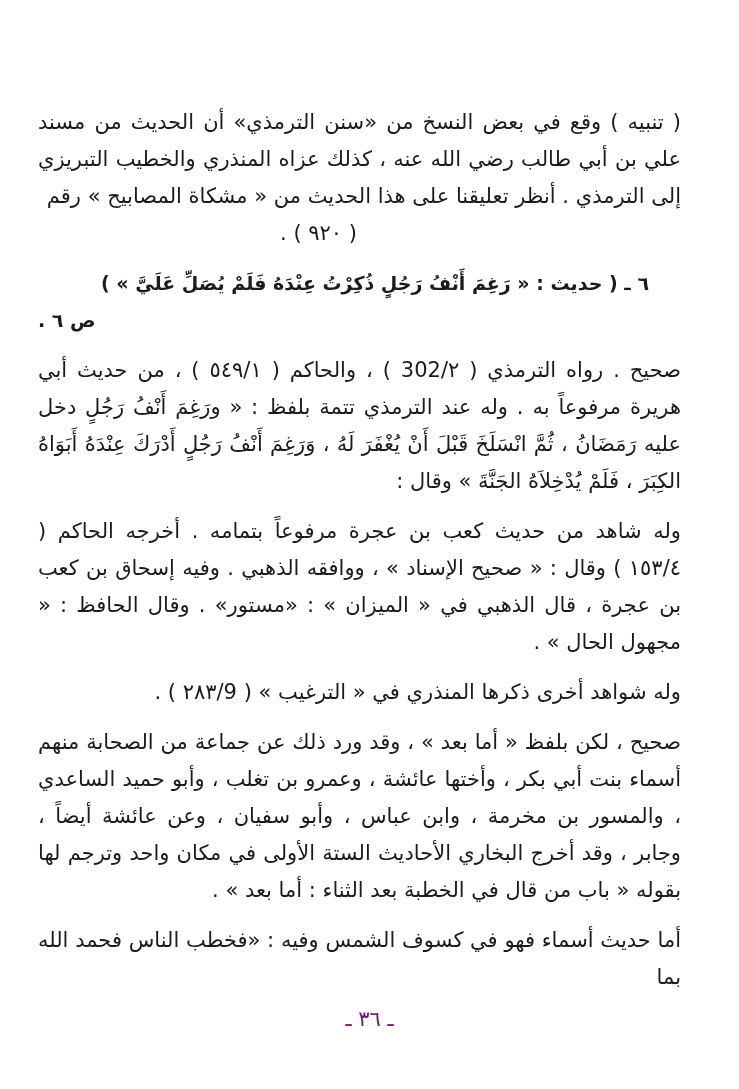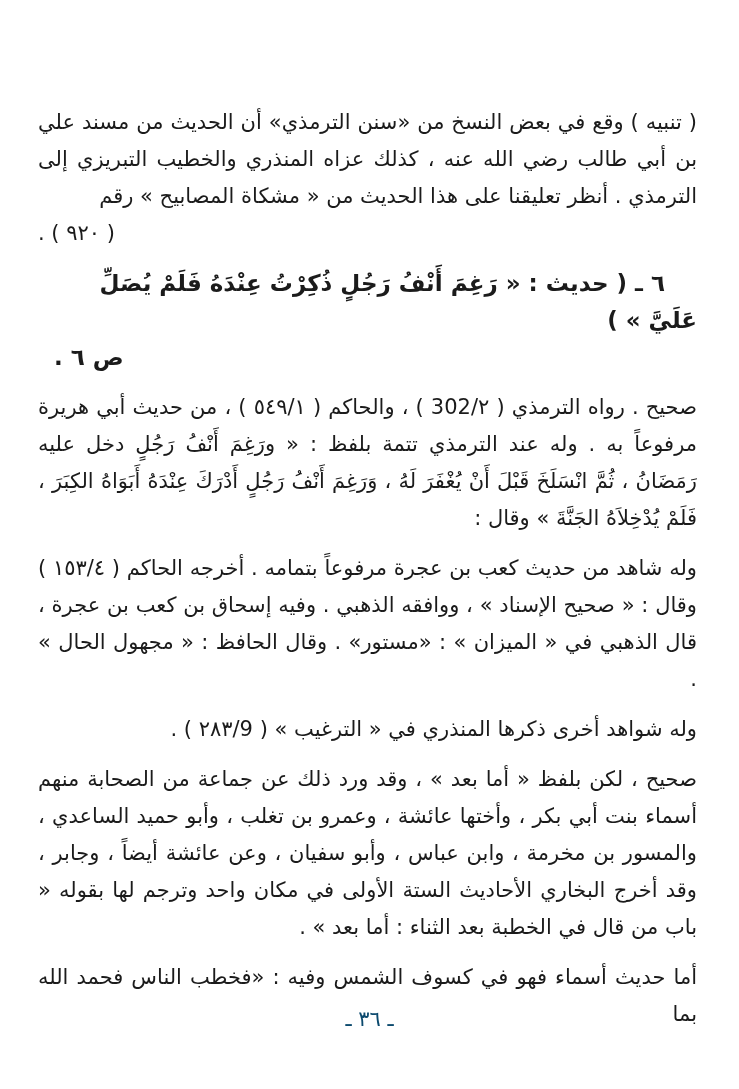--- a/index.html
+++ b/index.html
@@ -8,53 +8,53 @@
     background: #ffffff;
   }
   .page {
     position: relative;
     width: 739px;
     height: 1089px;
     box-sizing: border-box;
     background: #ffffff;
     color: #1b1b1b;
     direction: rtl;
-    padding: 104px 42px 0 38px;
+    padding: 104px 58px 0 38px;
     overflow: hidden;
     font-family: "DejaVu Sans", sans-serif;
   }
   .body {
     font-size: 21px;
     line-height: 37px;
     text-align: justify;
     margin: 0 0 13px 0;
   }
   .heading {
-    font-size: 23px;
+    font-size: 19px;
     font-weight: bold;
     line-height: 37px;
     text-align: right;
-    margin: 10px 0 13px 16px;
+    margin: 10px 0 13px 0;
   }
   .no-gap { margin-bottom: 0; }
   .tight-top { margin-top: 0; }
   
-  .shift-ref { text-align: left; padding-right: 82px; }
+  .shift-ref { text-align: center; padding-right: 82px; }
   
   .shift-page-ref { text-align: left; padding-right: 306px; margin-top: 0; }
   
   .shift-quote { text-align: right; padding-right: 97px; }
   .page-number {
     position: absolute;
     bottom: 58px;
     left: 0;
     right: 0;
     text-align: center;
     font-size: 21px;
-    color: #0c4a6e;
+    color: #701a75;
   }
 </style>
 </head>
 <body>
 
 <div class="page">
 
   <p class="body no-gap">( تنبيه ) وقع في بعض النسخ من «سنن الترمذي» أن الحديث من مسند علي بن أبي طالب رضي الله عنه ، كذلك عزاه المنذري والخطيب التبريزي إلى الترمذي . أنظر تعليقنا على هذا الحديث من « مشكاة المصابيح » رقم</p>
 
   <p class="body shift-ref tight-top">( ٩٢٠ ) .</p>

